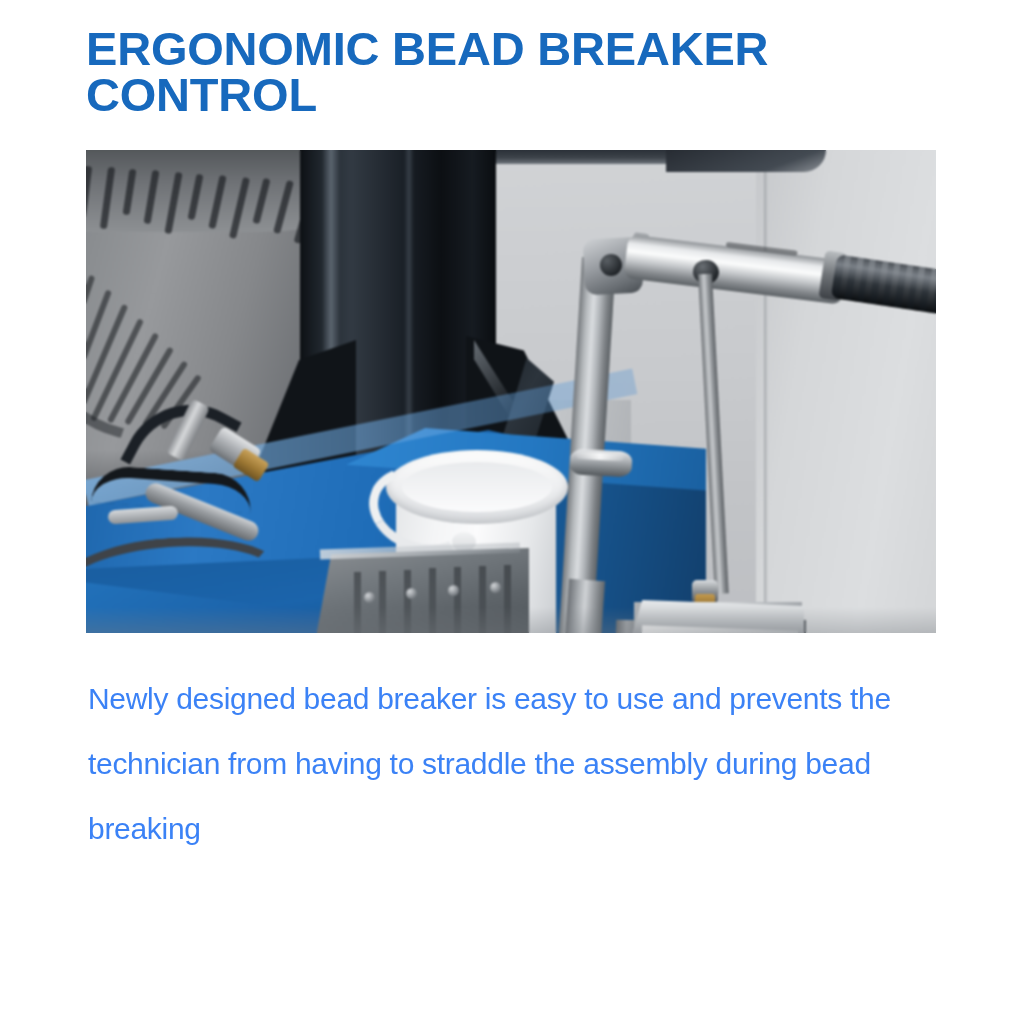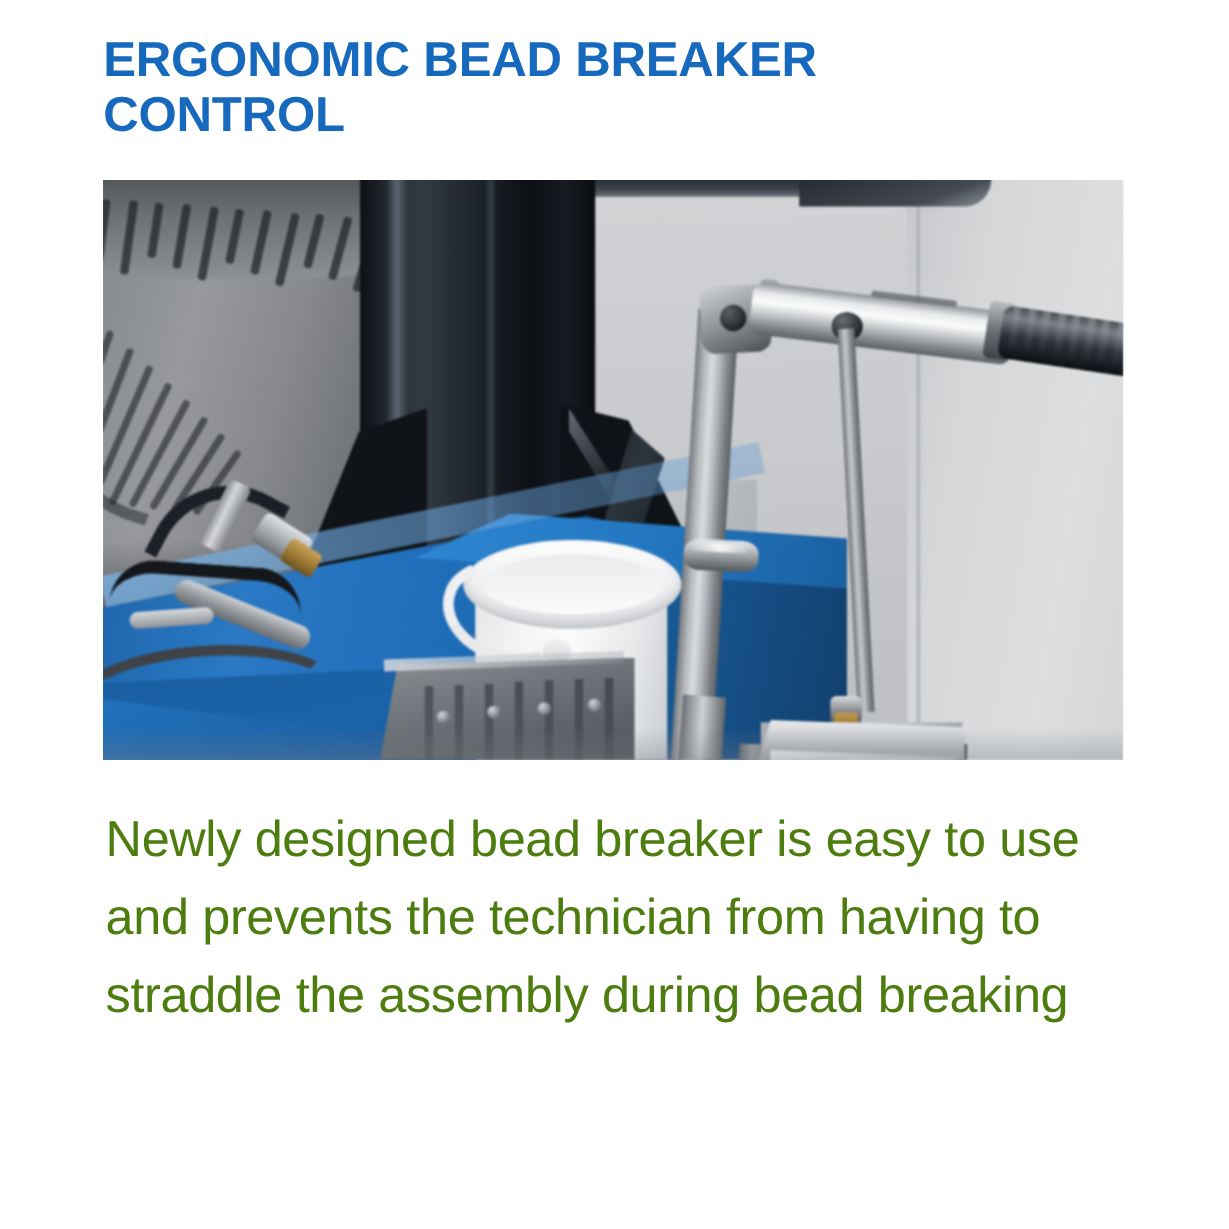--- a/index.html
+++ b/index.html
@@ -20,21 +20,21 @@
   }
 
   
   .feature-title {
     position: absolute;
     left: 86px;
     top: 26px;
     width: 880px;
     font-family: "Liberation Sans", sans-serif;
     font-weight: bold;
-    font-size: 41px;
+    font-size: 47px;
     line-height: 46px;
     letter-spacing: -0.2px;
     color: #1769bd;
     text-transform: uppercase;
     white-space: pre-line;
   }
 
   
   .photo-frame {
     position: absolute;
@@ -425,23 +425,23 @@
   .photo-blur { position: absolute; inset: 0; backdrop-filter: blur(1.1px); pointer-events: none; }
 
   
   .feature-body {
     position: absolute;
     left: 88px;
     top: 666px;
     width: 880px;
     font-family: "Liberation Sans", sans-serif;
     font-weight: 400;
-    font-size: 42px;
+    font-size: 30px;
     line-height: 65px;
-    color: #4d7c0f;
+    color: #3b82f6;
     letter-spacing: -0.3px;
   }
 </style>
 </head>
 <body>
 
 <div class="page">
 
   <h1 class="feature-title">ERGONOMIC BEAD BREAKER
 CONTROL</h1>

